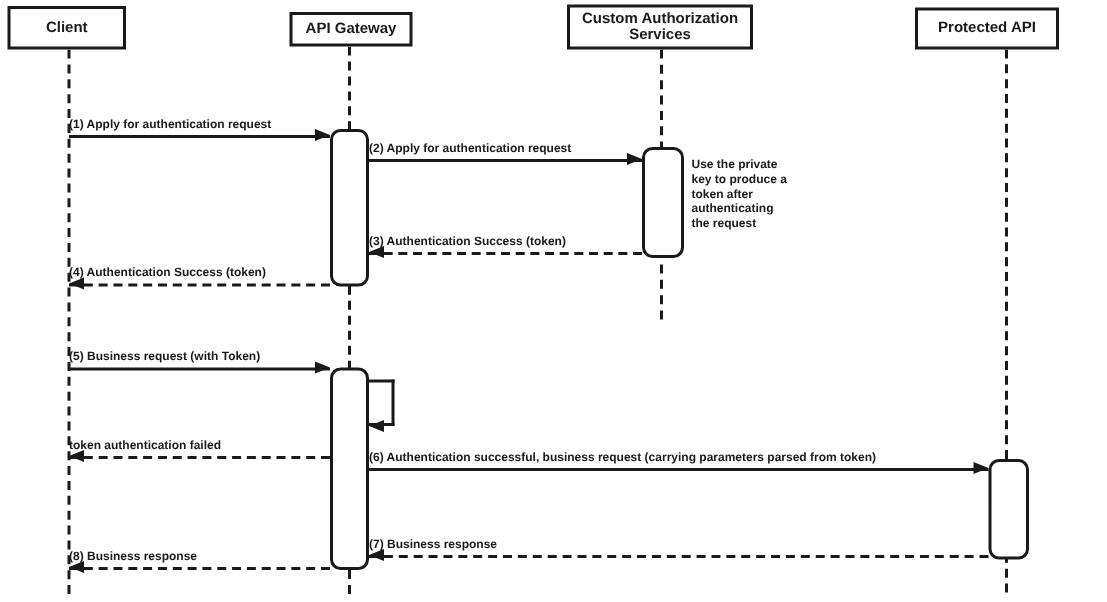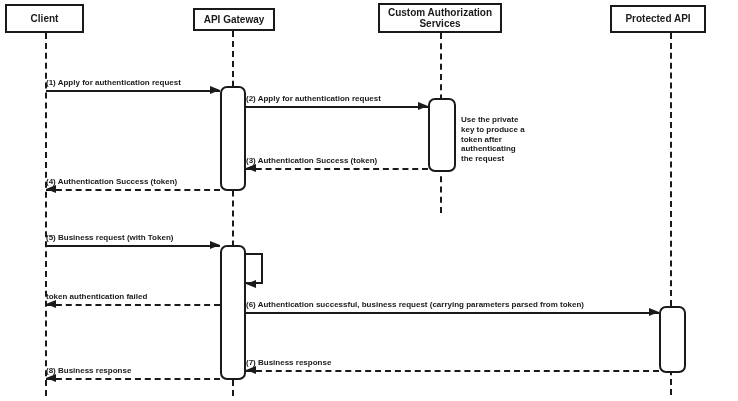--- a/index.html
+++ b/index.html
@@ -125,21 +125,21 @@
     <div class="arrow right"></div>
     <span class="label">(1) Apply for authentication request</span>
   </div>
 
   <div class="msg solid" style="left:246px; top:107px; width:182px;">
     <div class="line"></div>
     <div class="arrow right"></div>
     <span class="label">(2) Apply for authentication request</span>
   </div>
 
-  <div class="free-label" style="left:461px; top:115px; width:80px;">Use the private
+  <div class="free-label" style="left:461px; top:105px; width:80px;">Use the private
 key to produce a
 token after
 authenticating
 the request</div>
 
   <div class="msg dashed" style="left:246px; top:169px; width:182px;">
     <div class="line"></div>
     <div class="arrow left"></div>
     <span class="label">(3) Authentication Success (token)</span>
   </div>

